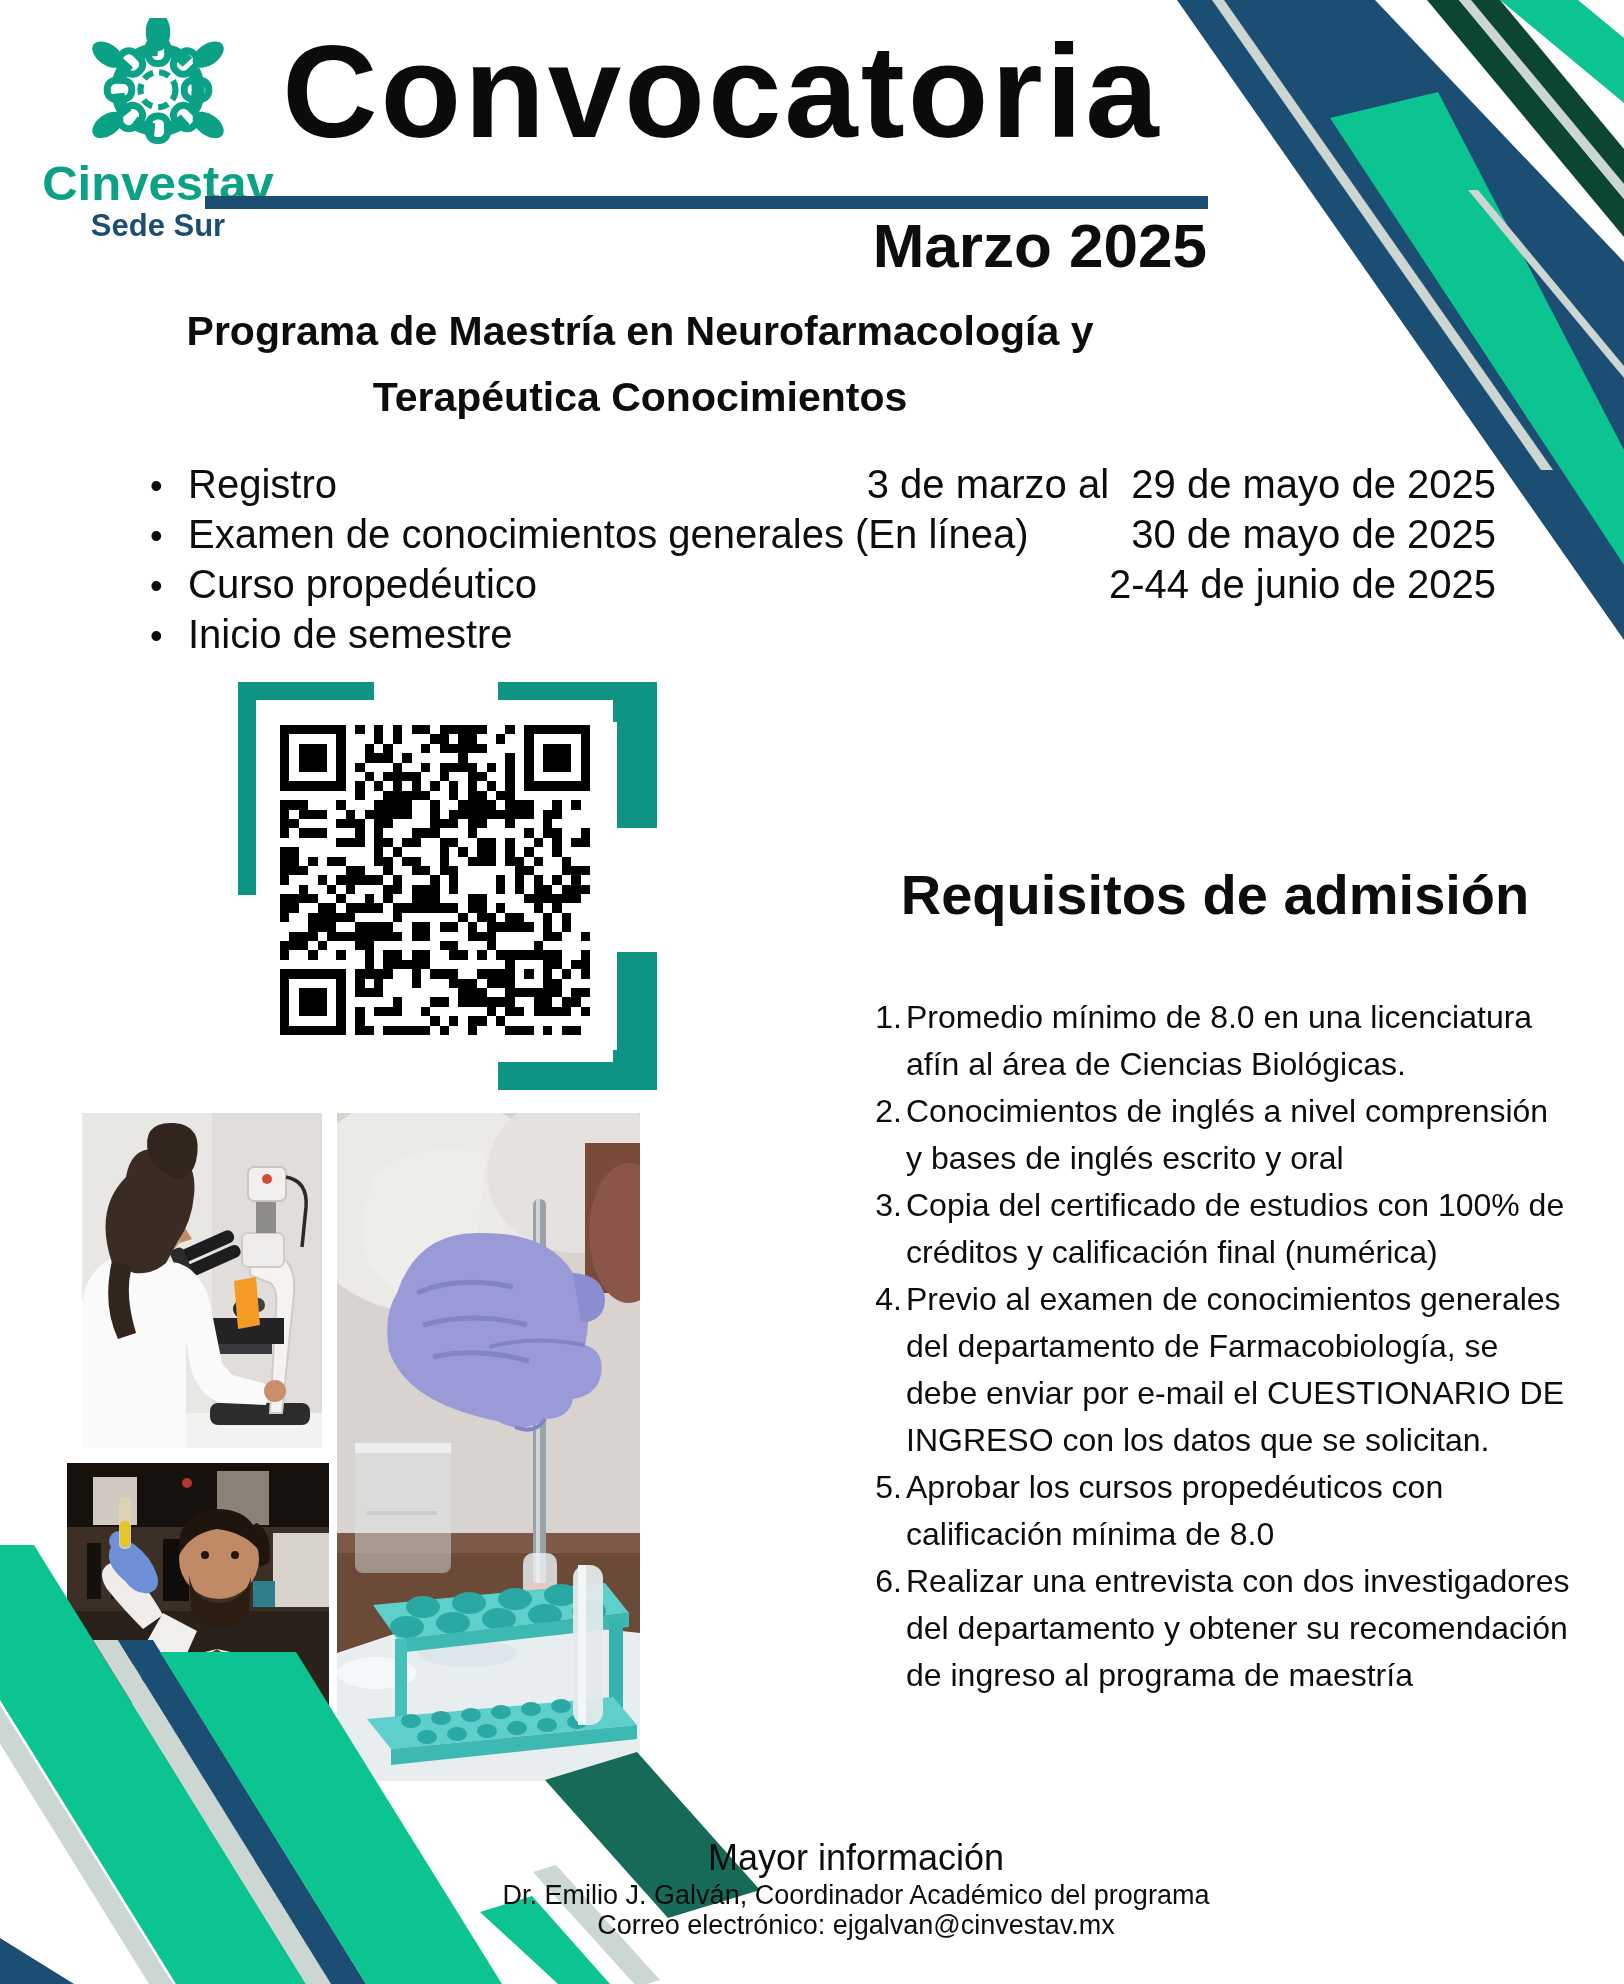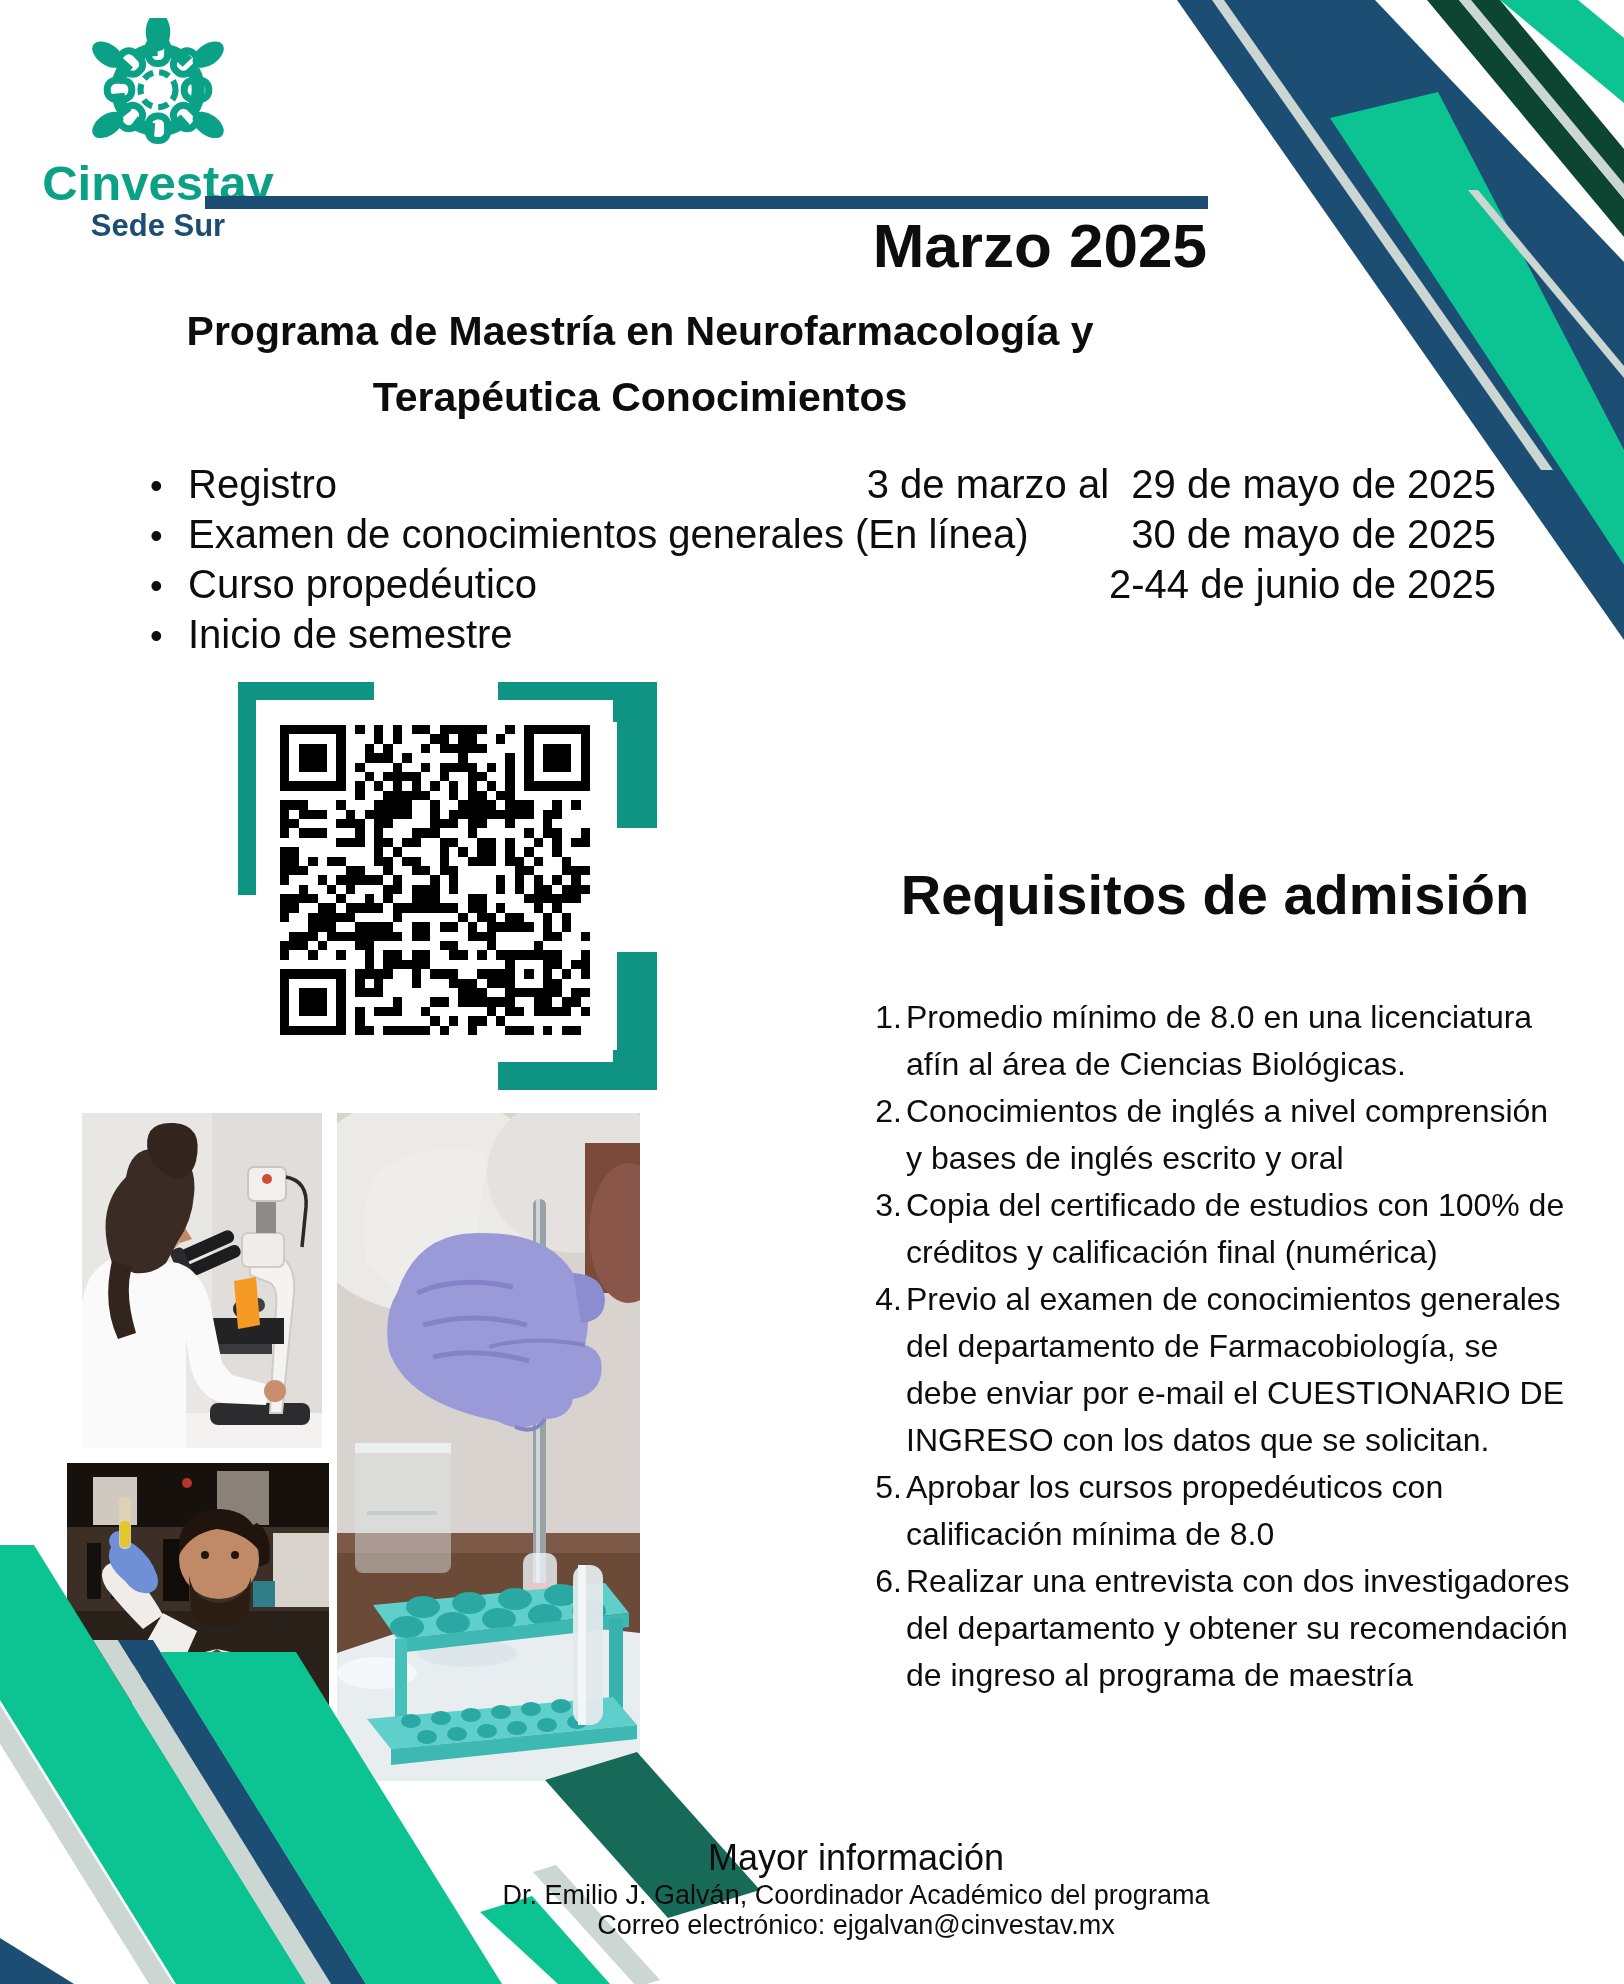--- a/index.html
+++ b/index.html
@@ -278,20 +278,21 @@
               </g>
           </g>
           <circle r="20" stroke-width="7" stroke-dasharray="12 7"></circle>
         </g>
       </g>
     </svg>
     <div class="name">Cinvestav</div>
     <div class="site">Sede Sur</div>
   </div>
 
+  <div id="title" class="abs content">Convocatoria</div>
   <div id="title-underline" class="abs content"></div>
   <div id="edition" class="abs content">Marzo 2025</div>
 
   <div id="program" class="abs content">
     <div>Programa de Maestría en Neurofarmacología y</div>
     <div>Terapéutica Conocimientos</div>
   </div>
 
   <div id="schedule" class="abs content">
     <div class="row">

